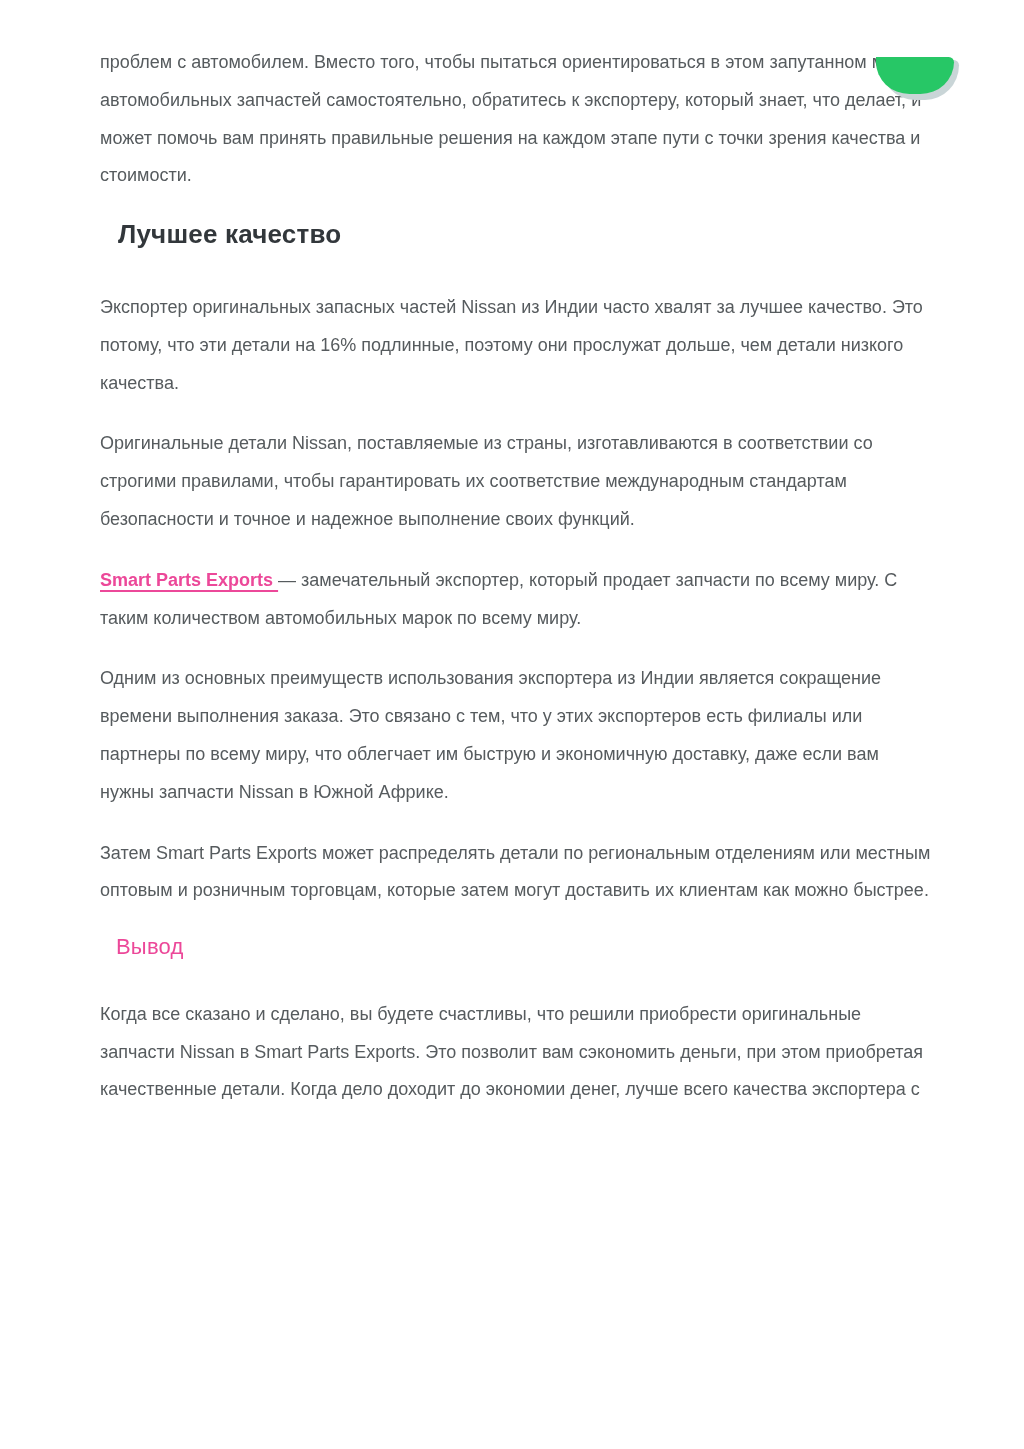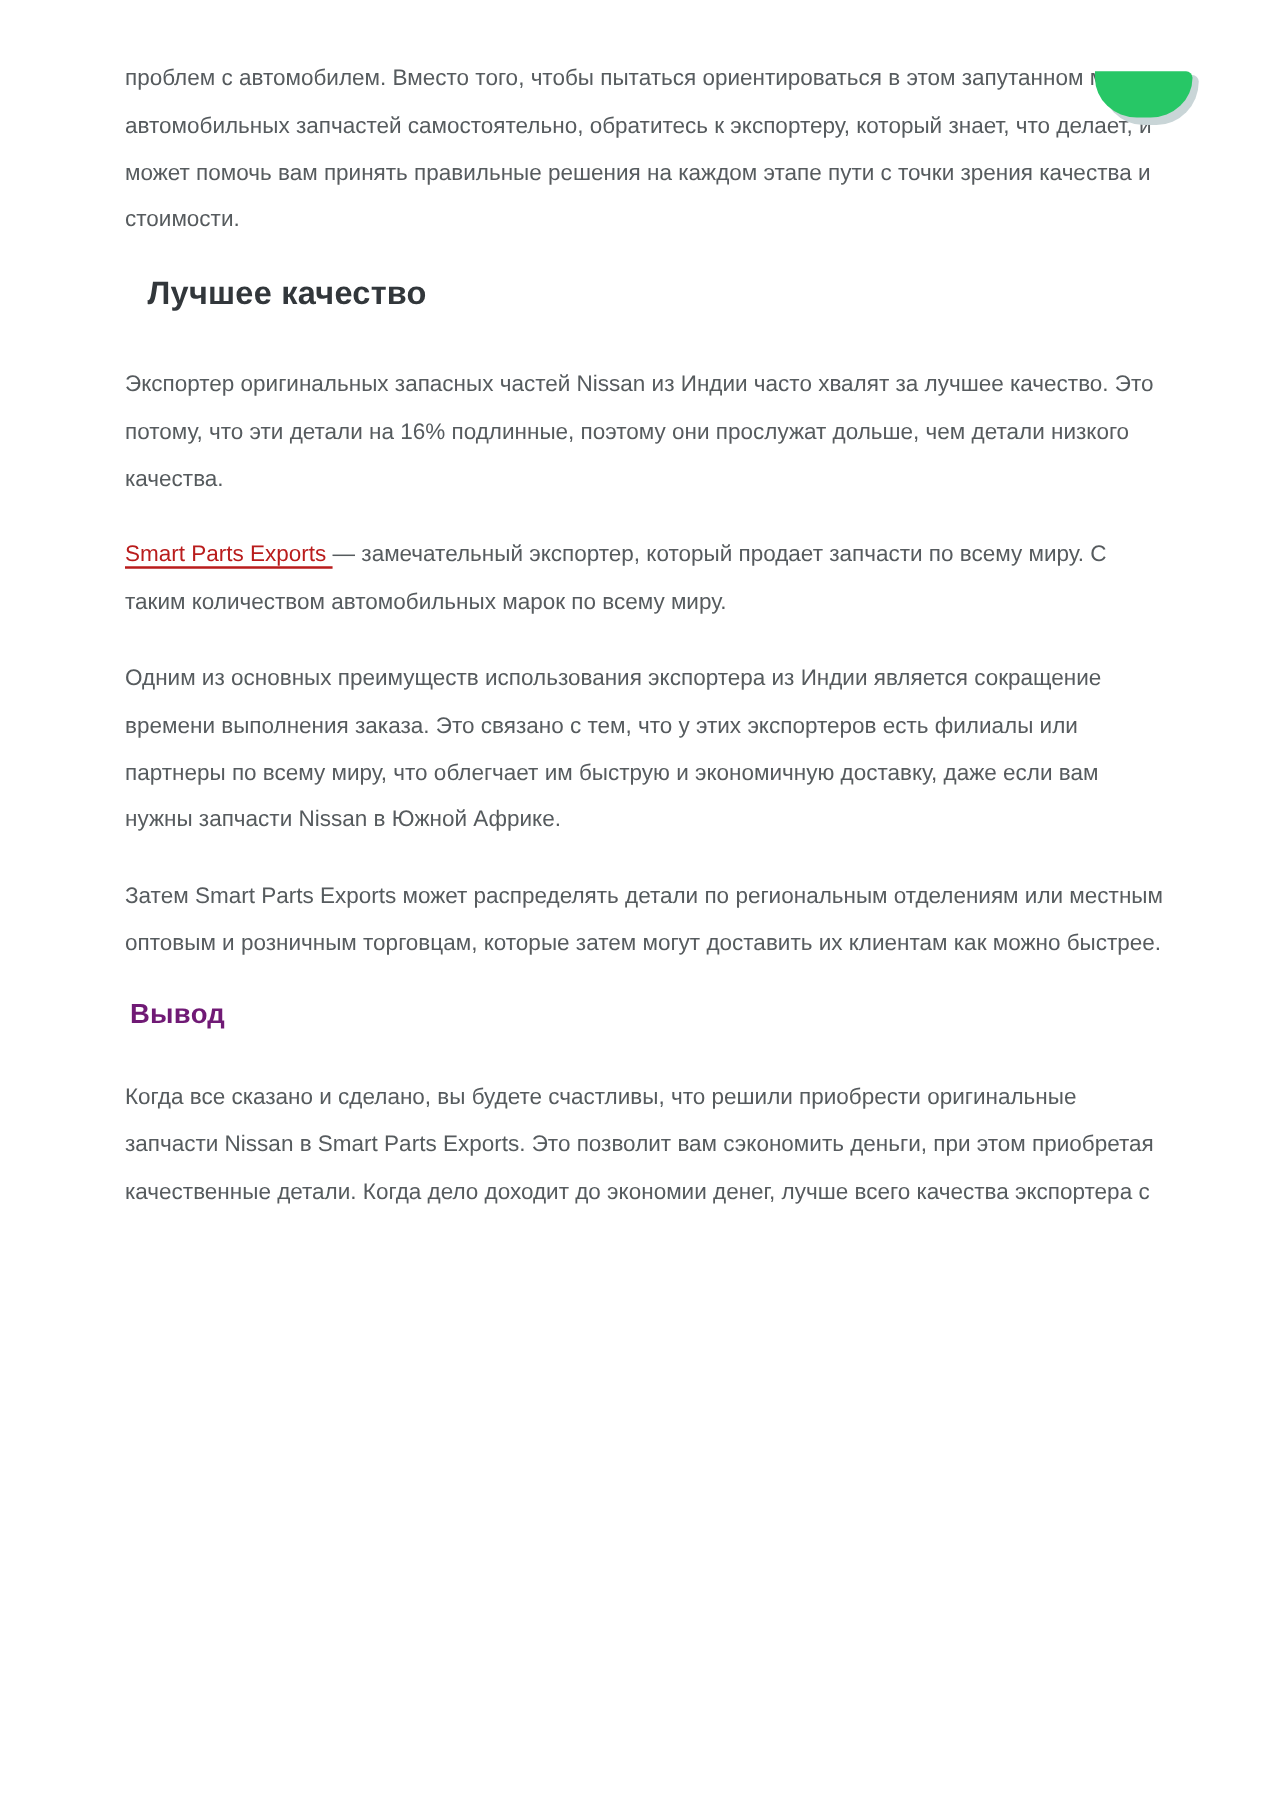--- a/index.html
+++ b/index.html
@@ -31,28 +31,28 @@
     font-size: 26px;
     line-height: 1.3;
     color: #32373b;
     font-weight: 700;
     margin: 18px 0 37px 18px;
     letter-spacing: 0.2px;
   }
   .article h3 {
     font-size: 22px;
     line-height: 1.3;
-    color: #701a75;
-    font-weight: 700;
-    margin: 18px 0 34px 4px;
+    color: #ec4899;
+    font-weight: 400;
+    margin: 18px 0 34px 16px;
     letter-spacing: 0.2px;
   }
   .article a.inline-link {
-    color: #b91c1c;
-    font-weight: 400;
+    color: #ec4899;
+    font-weight: 700;
     text-decoration: underline;
     text-underline-offset: 4px;
     text-decoration-thickness: 2px;
     cursor: pointer;
     margin-top: 17px;
   }
   
   .float-graphic {
     position: absolute;
     top: 57px;
@@ -86,20 +86,21 @@
 
   <div class="float-graphic" aria-hidden="true">
     <span class="half shadow" style="background: rgb(201, 213, 215);"></span>
     <span class="half fill" style="background: rgb(39, 199, 102);"></span>
   </div>
 
   <p>проблем с автомобилем. Вместо того, чтобы пытаться ориентироваться в этом запутанном мире автомобильных запчастей самостоятельно, обратитесь к экспортеру, который знает, что делает, и может помочь вам принять правильные решения на каждом этапе пути с точки зрения качества и стоимости.</p>
 
   <h2>Лучшее качество</h2>
   <p>Экспортер оригинальных запасных частей Nissan из Индии часто хвалят за лучшее качество. Это потому, что эти детали на 16% подлинные, поэтому они прослужат дольше, чем детали низкого качества.</p>
+  <p>Оригинальные детали Nissan, поставляемые из страны, изготавливаются в соответствии со строгими правилами, чтобы гарантировать их соответствие международным стандартам безопасности и точное и надежное выполнение своих функций.</p>
 
   <p><a href="#" class="inline-link">Smart Parts Exports </a><span>— замечательный экспортер, который продает запчасти по всему миру. С таким количеством автомобильных марок по всему миру.</span></p>
 
   <p>Одним из основных преимуществ использования экспортера из Индии является сокращение времени выполнения заказа. Это связано с тем, что у этих экспортеров есть филиалы или партнеры по всему миру, что облегчает им быструю и экономичную доставку, даже если вам нужны запчасти Nissan в Южной Африке.</p>
   <p>Затем Smart Parts Exports может распределять детали по региональным отделениям или местным оптовым и розничным торговцам, которые затем могут доставить их клиентам как можно быстрее.</p>
 
   <h3>Вывод</h3>
   <p>Когда все сказано и сделано, вы будете счастливы, что решили приобрести оригинальные запчасти Nissan в Smart Parts Exports. Это позволит вам сэкономить деньги, при этом приобретая качественные детали. Когда дело доходит до экономии денег, лучше всего качества экспортера с</p>
 
 </main>

